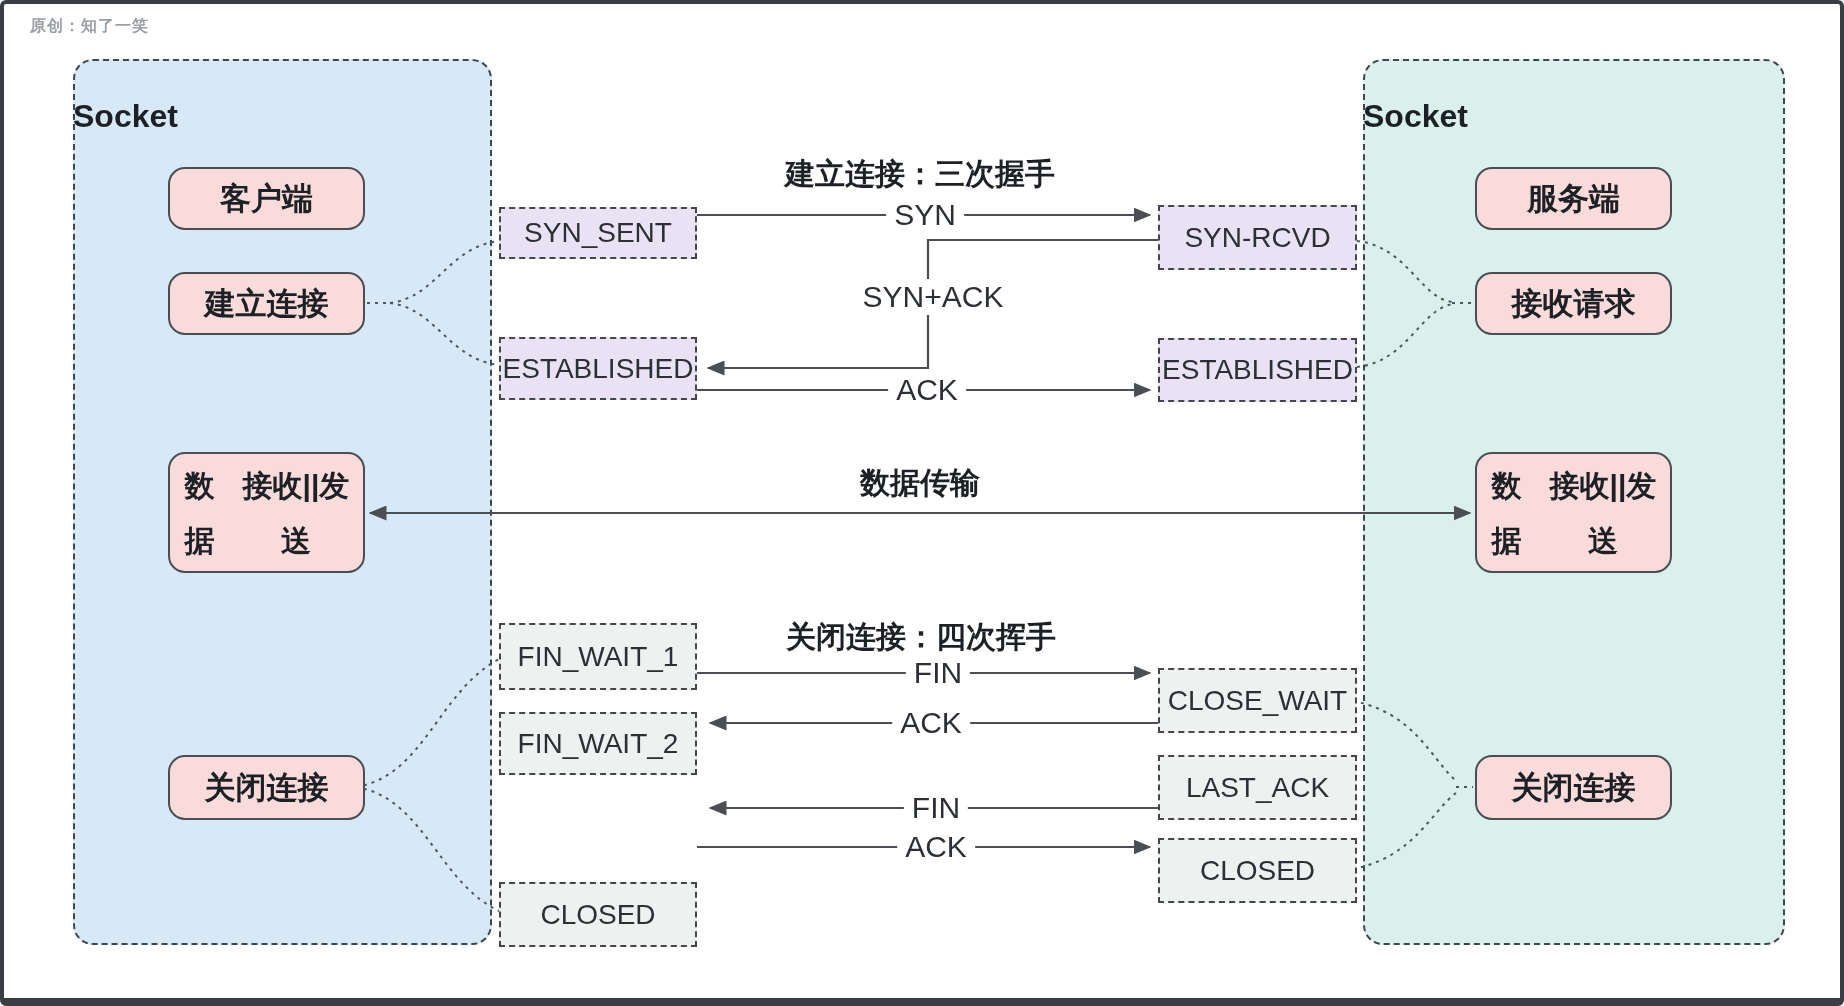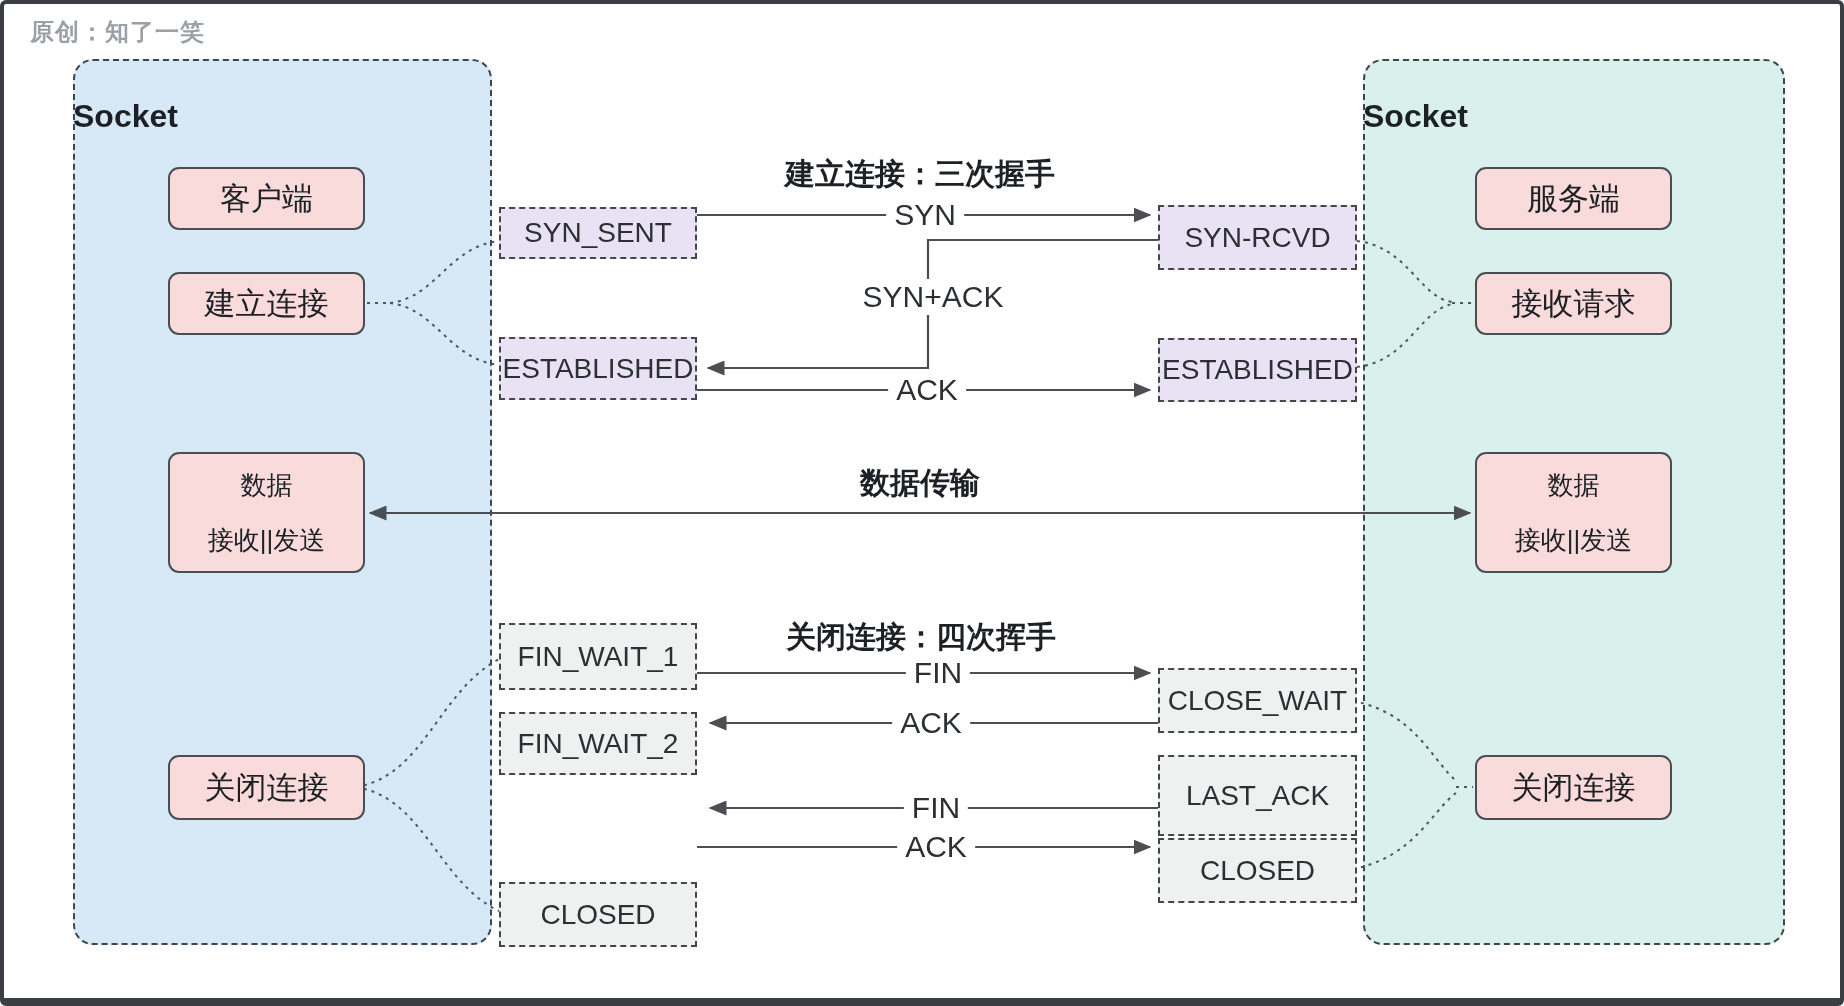--- a/index.html
+++ b/index.html
@@ -8,31 +8,31 @@
     --state-upper:#e8e2f4; --state-lower:#eff1f1; --state-border:#43474b;
     --line:#4b4e52; --dotted:#4e575f; --frame:#3a3e43;
     --text:#1d2126; --state-text:#2c3034; --watermark:#9aa0a6;
   }
   *{margin:0;padding:0;box-sizing:border-box}
   html,body{background:#fff}
   body{font-family:"Liberation Sans","DejaVu Sans",sans-serif;}
   .stage{position:relative;width:1844px;height:1006px;background:#fff;overflow:hidden}
   .frame{position:absolute;inset:0;border:4px solid var(--frame);border-bottom-width:8px;border-radius:6px;pointer-events:none;z-index:50}
   .abs{position:absolute}
-  .watermark{left:30px;top:16px;font-size:24px;font-weight:600;color:var(--watermark);letter-spacing:1px;z-index:5}
+  .watermark{left:30px;top:16px;font-size:16px;font-weight:600;color:var(--watermark);letter-spacing:1px;z-index:5}
   .panel{border:2px dashed var(--panel-border);border-radius:20px;z-index:1}
   .panel.client{left:73px;top:59px;width:419px;height:886px;background:var(--panel-client)}
   .panel.server{left:1363px;top:59px;width:422px;height:886px;background:var(--panel-server)}
   .socket-title{font-size:32px;font-weight:bold;color:var(--text);z-index:4}
   .socket-title.left{left:73px;top:98px;width:419px}
   .socket-title.right{left:1363px;top:98px;width:422px}
   .pill{display:flex;align-items:center;justify-content:center;background:var(--pill-fill);
-        border:2px solid var(--pill-border);border-radius:11px;font-size:31px;font-weight:normal;
+        border:2px solid var(--pill-border);border-radius:17px;font-size:31px;font-weight:bold;
         color:var(--text);z-index:4;text-align:center}
-  .pill.tall{flex-direction:column;font-size:26px;line-height:55px}
+  .pill.tall{flex-direction:row;font-size:30px;line-height:55px}
   .state{display:flex;align-items:center;justify-content:center;border:2px dashed var(--state-border);
          font-size:28px;color:var(--state-text);z-index:4;text-align:center}
   .state.upper{background:var(--state-upper)}
   .state.lower{background:var(--state-lower)}
   .section{font-size:30px;font-weight:bold;color:var(--text);transform:translateX(-50%);white-space:nowrap;z-index:6}
   .msg{font-size:30px;color:var(--state-text);background:#fff;padding:0 8px;transform:translate(-50%,-50%);
        white-space:nowrap;z-index:6;line-height:36px}
   svg.wires{position:absolute;inset:0;z-index:3}
   svg.wires .solid{stroke:var(--line);stroke-width:2.2;fill:none}
   svg.wires .dot{stroke:var(--dotted);stroke-width:2;fill:none;stroke-dasharray:3 5}
@@ -100,21 +100,21 @@
 
   <div class="abs state upper" style="left:499px;top:207px;width:198px;height:52px">SYN_SENT</div>
   <div class="abs state upper" style="left:499px;top:337px;width:198px;height:63px">ESTABLISHED</div>
   <div class="abs state lower" style="left:499px;top:623px;width:198px;height:67px">FIN_WAIT_1</div>
   <div class="abs state lower" style="left:499px;top:712px;width:198px;height:63px">FIN_WAIT_2</div>
   <div class="abs state lower" style="left:499px;top:882px;width:198px;height:65px">CLOSED</div>
 
   <div class="abs state upper" style="left:1158px;top:205px;width:199px;height:65px">SYN-RCVD</div>
   <div class="abs state upper" style="left:1158px;top:338px;width:199px;height:64px">ESTABLISHED</div>
   <div class="abs state lower" style="left:1158px;top:668px;width:199px;height:65px">CLOSE_WAIT</div>
-  <div class="abs state lower" style="left:1158px;top:755px;width:199px;height:81px">LAST_ACK</div>
+  <div class="abs state lower" style="left:1158px;top:755px;width:199px;height:65px">LAST_ACK</div>
   <div class="abs state lower" style="left:1158px;top:838px;width:199px;height:65px">CLOSED</div>
 
   <div class="abs section" style="left:920px;top:154px">建立连接：三次握手</div>
   <div class="abs section" style="left:920px;top:463px">数据传输</div>
   <div class="abs section" style="left:921px;top:617px">关闭连接：四次挥手</div>
 
   <div class="abs msg" style="left:925px;top:215px">SYN</div>
   <div class="abs msg" style="left:933px;top:297px">SYN+ACK</div>
   <div class="abs msg" style="left:927px;top:390px">ACK</div>
   <div class="abs msg" style="left:938px;top:673px">FIN</div>

